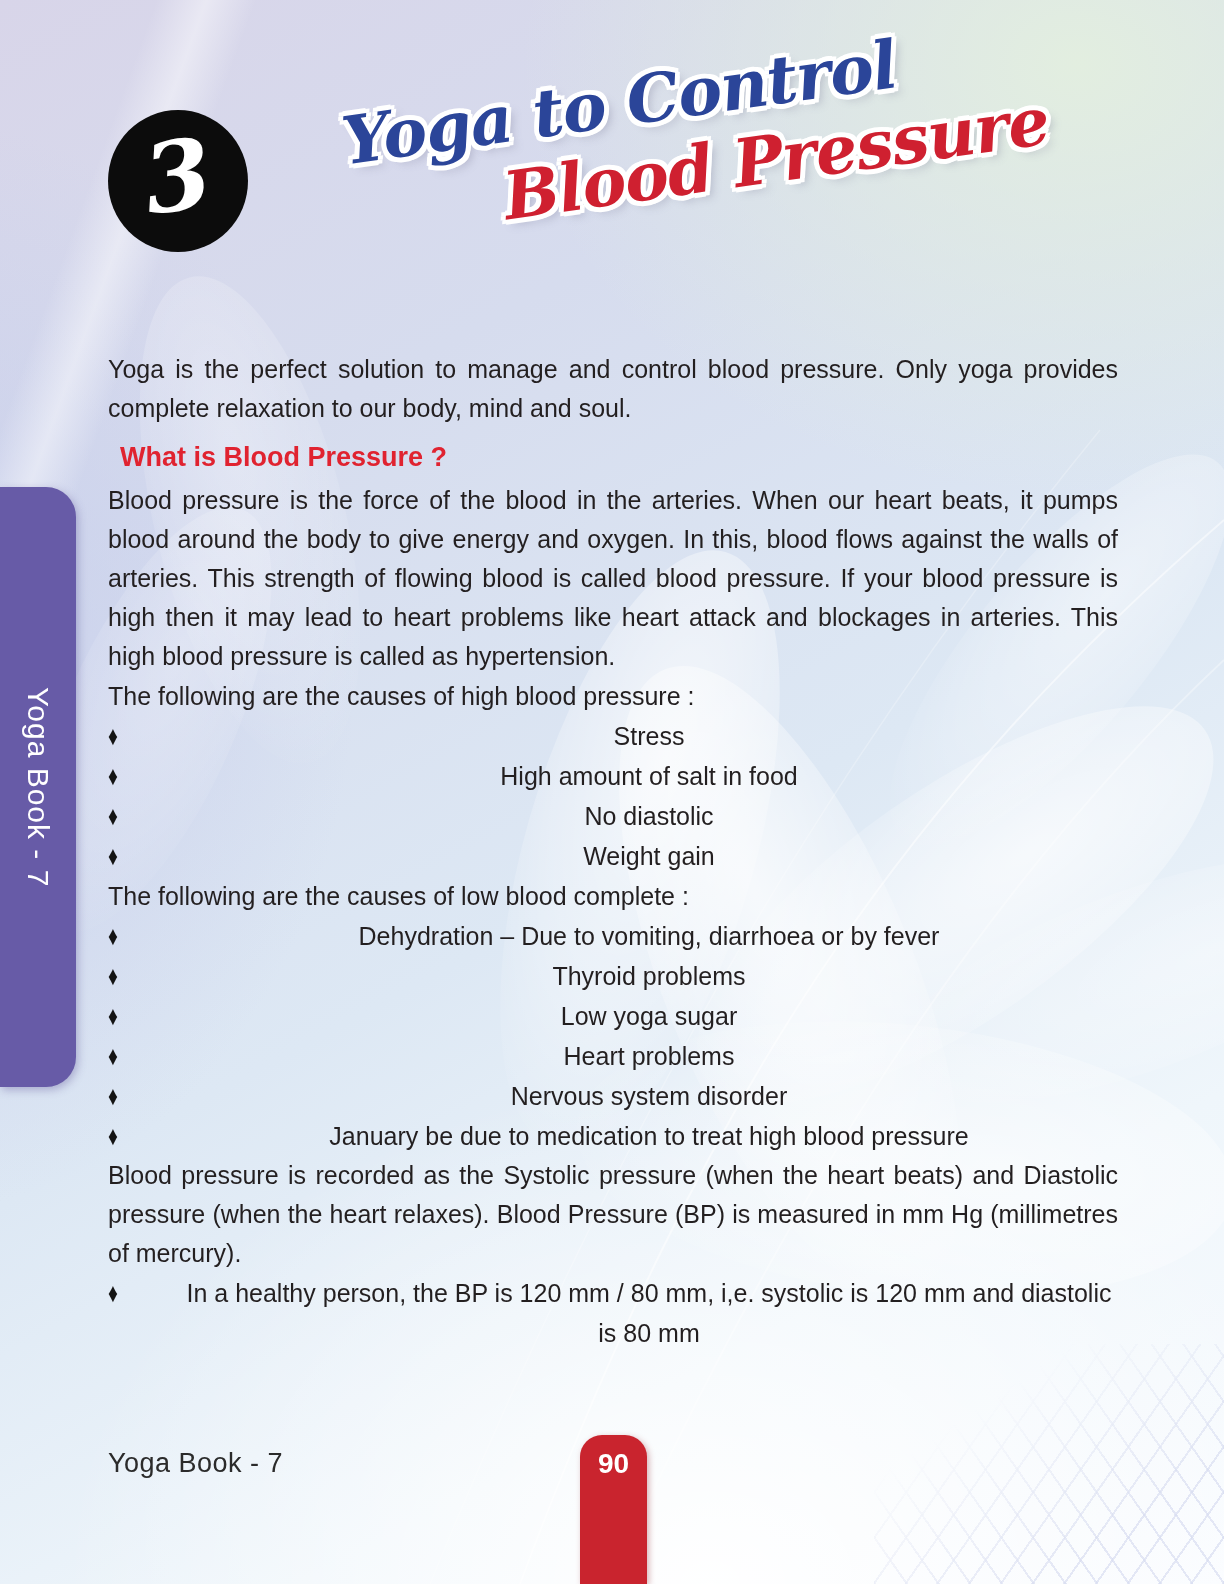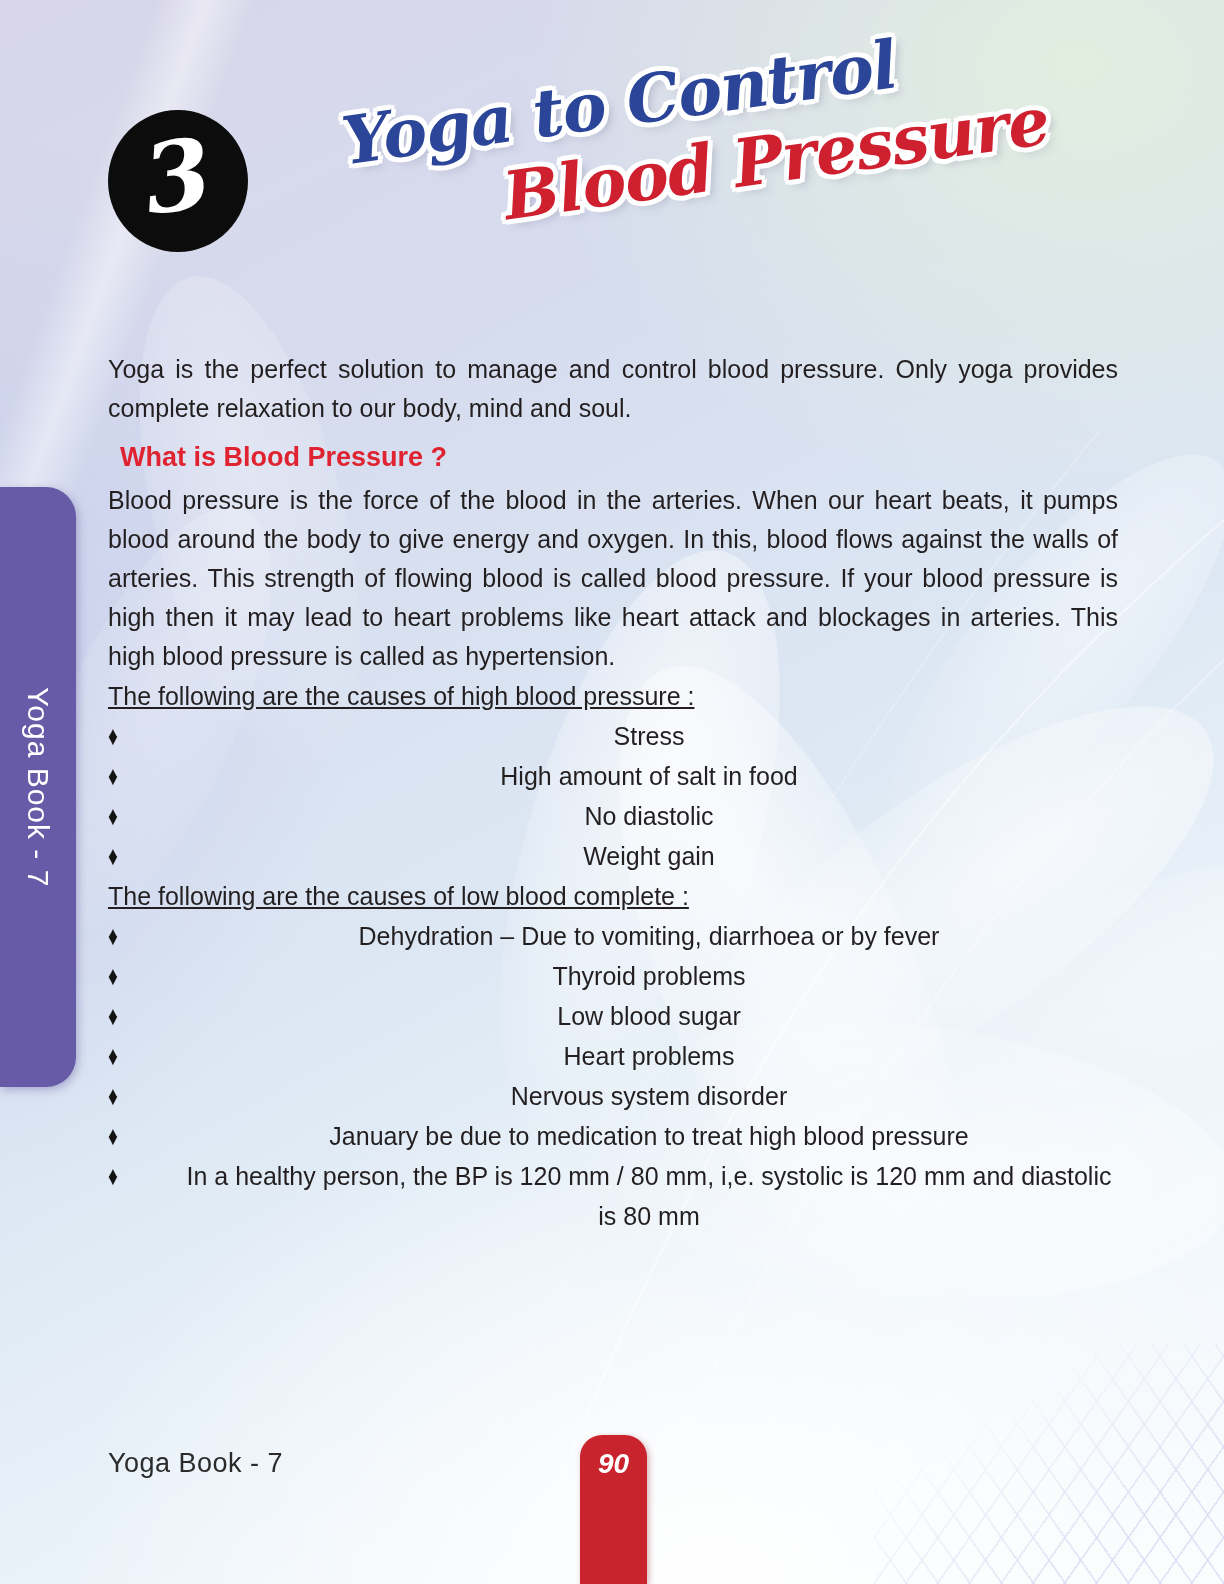--- a/index.html
+++ b/index.html
@@ -50,21 +50,21 @@
   .title-line1{color:var(--title-blue,#2b4599);}
   .title-line2{color:var(--title-red,#cf2030);margin-left:152px;margin-top:8px;}
   
   .content{position:absolute;left:108px;top:350px;width:1010px;}
   .body-p{font-size:25px;line-height:39px;margin:0;text-align:justify;}
   .intro{margin-bottom:12px;}
   .red-heading{
     color:var(--heading-red,#e02330);font-size:27px;font-weight:700;
     margin:14px 0 8px 12px;letter-spacing:0;
   }
-  .list-intro{font-size:25px;line-height:40px;text-decoration:underline;}
+  .list-intro{font-size:25px;line-height:40px;}
   .bullet-row{display:flex;align-items:baseline;font-size:25px;line-height:40px;}
   .bullet{
     flex:0 0 72px;font-size:27px;color:#141414;
   }
   .bullet i{display:inline-block;font-style:normal;transform:scaleX(.72);transform-origin:left center;}
   .bullet-text{flex:1;text-align:center;}
   
   .side-tab{
     position:absolute;left:0;top:487px;width:76px;height:600px;
     background:var(--sidebar-purple,#675ba7);border-radius:0 30px 30px 0;
@@ -73,21 +73,20 @@
   .side-label{
     position:absolute;inset:0;display:flex;align-items:center;justify-content:center;
     writing-mode:vertical-rl;color:#fff;font-size:30px;letter-spacing:1px;
   }
   
   .footer-book{position:absolute;left:108px;top:1448px;font-size:27px;color:#2b2b2b;letter-spacing:.5px;}
   .page-tab{
     position:absolute;left:580px;top:1435px;width:67px;height:149px;
     background:var(--tab-red,#c9242e);border-radius:22px 22px 0 0;text-align:center;
     box-shadow:2px 2px 6px rgba(150,40,50,.35);
-    font-style:italic;
   }
   .page-num{display:inline-block;margin-top:13px;color:#fff;font-weight:700;font-size:28px;}
 </style>
 </head>
 <body>
 
 <div class="page">
 
   <svg class="petals" width="1224" height="1584" viewBox="0 0 1224 1584" aria-hidden="true">
     <defs>
@@ -148,35 +147,36 @@
     <div class="bullet-row">
       <span class="bullet"><i>♦</i></span>
       <span class="bullet-text">Dehydration – Due to vomiting, diarrhoea or by fever</span>
     </div>
     <div class="bullet-row">
       <span class="bullet"><i>♦</i></span>
       <span class="bullet-text">Thyroid problems</span>
     </div>
     <div class="bullet-row">
       <span class="bullet"><i>♦</i></span>
-      <span class="bullet-text">Low blood sugar</span>
+      <span class="bullet-text">Low yoga sugar</span>
     </div>
     <div class="bullet-row">
       <span class="bullet"><i>♦</i></span>
       <span class="bullet-text">Heart problems</span>
     </div>
     <div class="bullet-row">
       <span class="bullet"><i>♦</i></span>
       <span class="bullet-text">Nervous system disorder</span>
     </div>
     <div class="bullet-row">
       <span class="bullet"><i>♦</i></span>
       <span class="bullet-text">January be due to medication to treat high blood pressure</span>
     </div>
 
+    <p class="body-p">Blood pressure is recorded as the Systolic pressure (when the heart beats) and Diastolic pressure (when the heart relaxes). Blood Pressure (BP) is measured in mm Hg (millimetres of mercury).</p>
     <div class="bullet-row">
       <span class="bullet"><i>♦</i></span>
       <span class="bullet-text">In a healthy person, the BP is 120 mm / 80 mm, i,e. systolic is 120 mm and diastolic is 80 mm</span>
     </div>
   </div>
 
   <div class="side-tab">
     <div class="side-label">Yoga Book - 7</div>
   </div>
 

